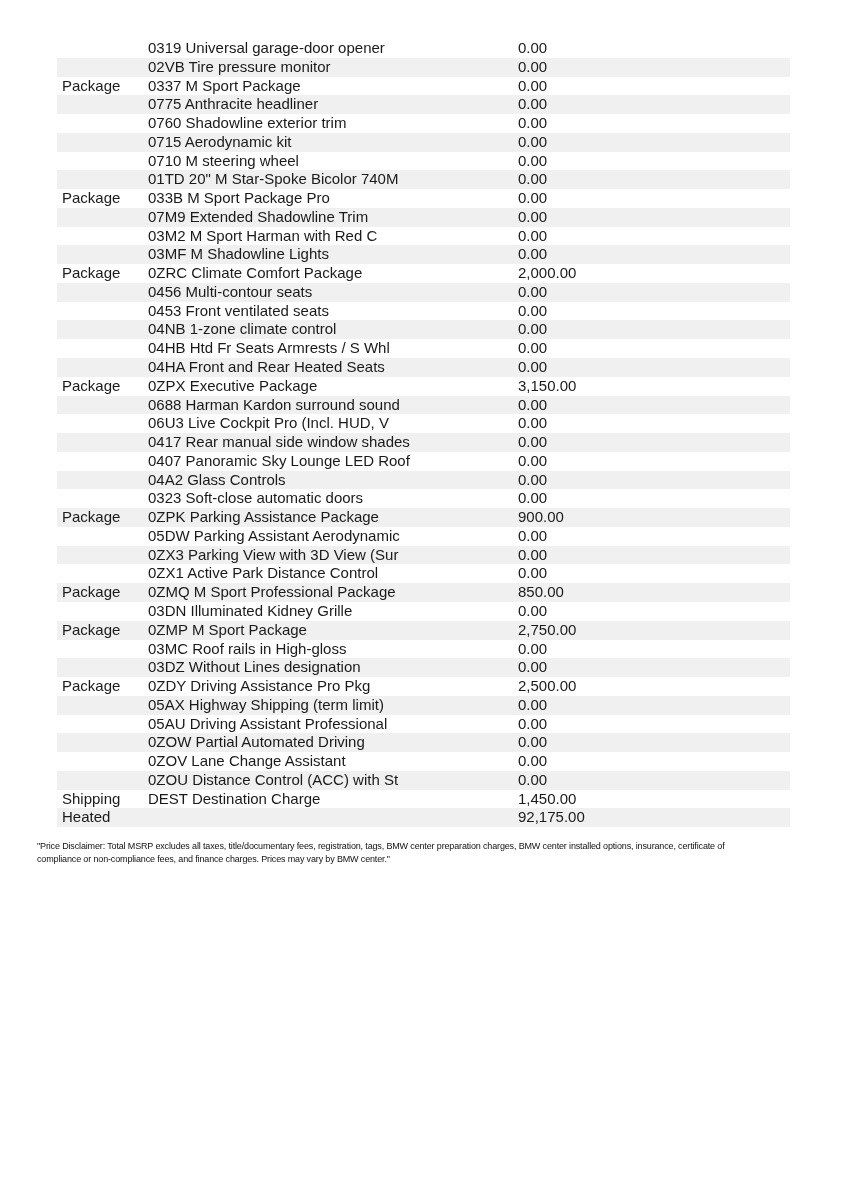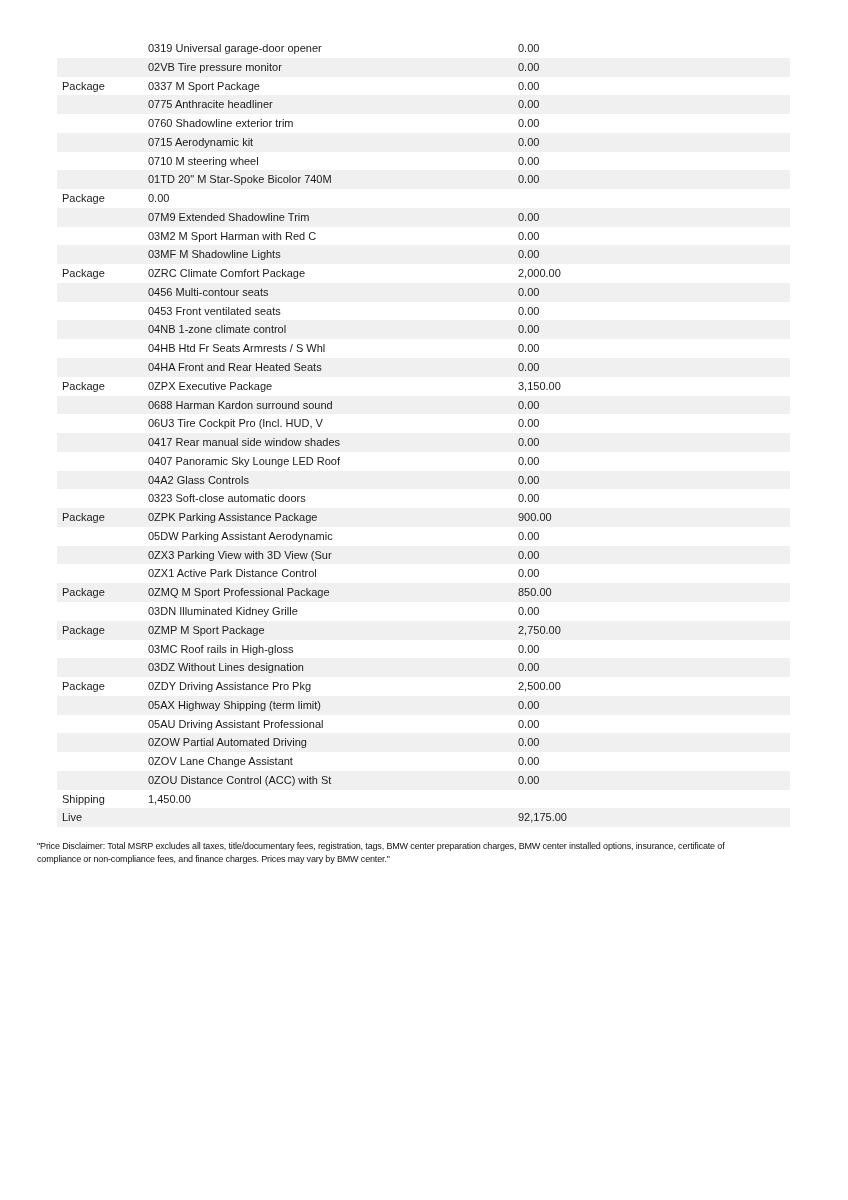--- a/index.html
+++ b/index.html
@@ -18,21 +18,21 @@
   .options-table {
     position: absolute;
     left: 57px;
     top: 39px;
     width: 733px;
   }
   .option-row {
     display: flex;
     align-items: center;
     height: 18.78px;
-    font-size: 11px;
+    font-size: 15px;
     line-height: 18.78px;
     background: transparent;
   }
   .option-row:nth-child(even) {
     background: var(--row-alt, #f0f0f0);
   }
   .cell-type {
     width: 86px;
     padding-left: 5px;
     white-space: nowrap;
@@ -122,20 +122,21 @@
 
   <div class="option-row">
     <span class="cell-type"></span>
     <span class="cell-item">01TD 20" M Star-Spoke Bicolor 740M</span>
     <span class="cell-price">0.00</span>
     <span class="cell-fill"></span>
   </div>
 
   <div class="option-row">
     <span class="cell-type">Package</span>
+    <span class="cell-item">033B M Sport Package Pro</span>
     <span class="cell-price">0.00</span>
     <span class="cell-fill"></span>
   </div>
 
   <div class="option-row">
     <span class="cell-type"></span>
     <span class="cell-item">07M9 Extended Shadowline Trim</span>
     <span class="cell-price">0.00</span>
     <span class="cell-fill"></span>
   </div>
@@ -205,21 +206,21 @@
 
   <div class="option-row">
     <span class="cell-type"></span>
     <span class="cell-item">0688 Harman Kardon surround sound</span>
     <span class="cell-price">0.00</span>
     <span class="cell-fill"></span>
   </div>
 
   <div class="option-row">
     <span class="cell-type"></span>
-    <span class="cell-item">06U3 Tire Cockpit Pro (Incl. HUD, V</span>
+    <span class="cell-item">06U3 Live Cockpit Pro (Incl. HUD, V</span>
     <span class="cell-price">0.00</span>
     <span class="cell-fill"></span>
   </div>
 
   <div class="option-row">
     <span class="cell-type"></span>
     <span class="cell-item">0417 Rear manual side window shades</span>
     <span class="cell-price">0.00</span>
     <span class="cell-fill"></span>
   </div>
@@ -345,26 +346,27 @@
 
   <div class="option-row">
     <span class="cell-type"></span>
     <span class="cell-item">0ZOU Distance Control (ACC) with St</span>
     <span class="cell-price">0.00</span>
     <span class="cell-fill"></span>
   </div>
 
   <div class="option-row">
     <span class="cell-type">Shipping</span>
+    <span class="cell-item">DEST Destination Charge</span>
     <span class="cell-price">1,450.00</span>
     <span class="cell-fill"></span>
   </div>
 
   <div class="option-row">
-    <span class="cell-type">Live</span>
+    <span class="cell-type">Heated</span>
     <span class="cell-item"></span>
     <span class="cell-price">92,175.00</span>
     <span class="cell-fill"></span>
   </div>
 </div>
 
 <div class="disclaimer">
   <div class="disclaimer-line">"Price Disclaimer: Total MSRP excludes all taxes, title/documentary fees, registration, tags, BMW center preparation charges, BMW center installed options, insurance, certificate of</div>
   <div class="disclaimer-line">compliance or non-compliance fees, and finance charges. Prices may vary by BMW center."</div>
 </div>

